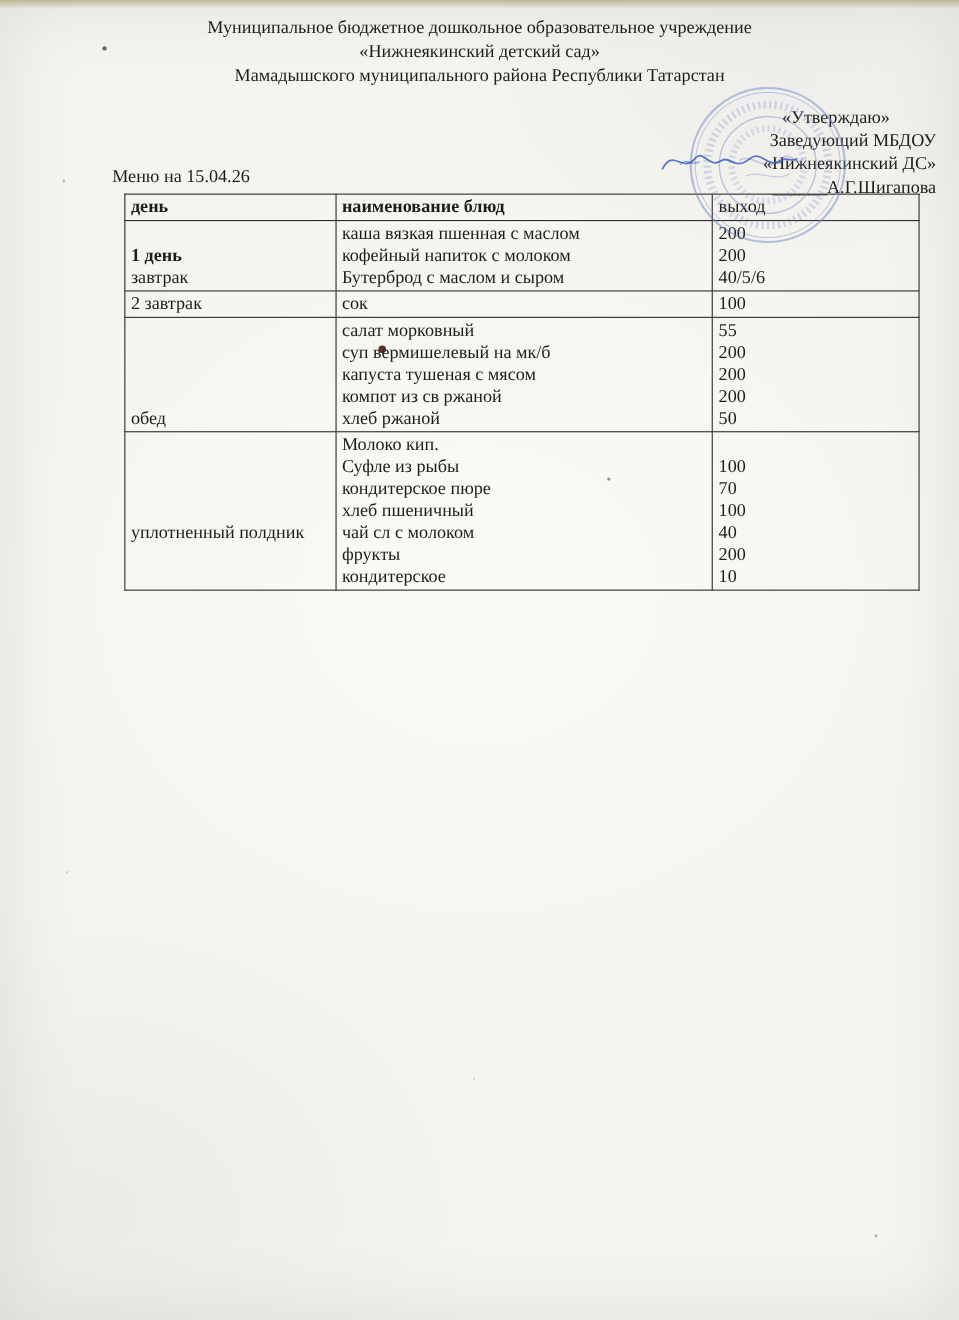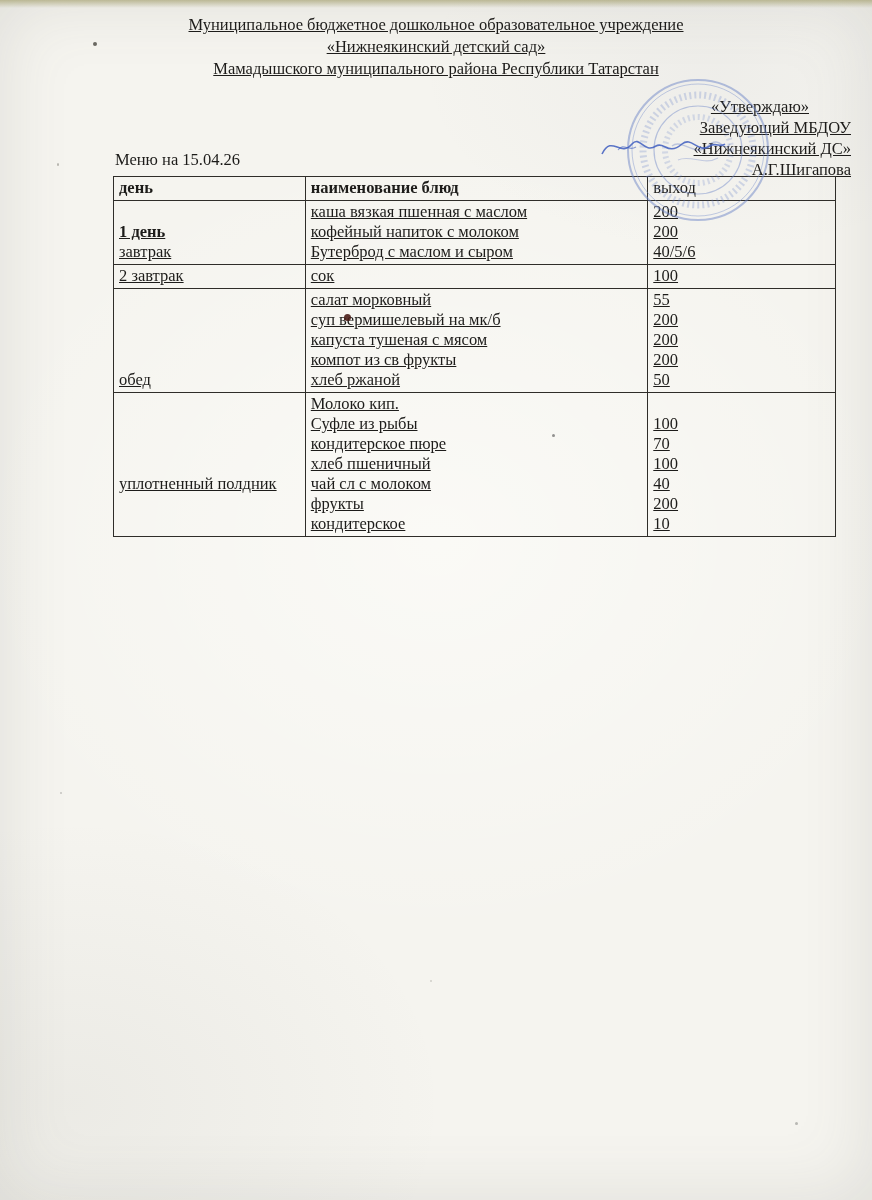--- a/index.html
+++ b/index.html
@@ -27,42 +27,42 @@
     text-align:center;
     font-size:16.5px;line-height:22px;
   }
   .approval-block{
     position:absolute;top:84px;right:21px;
     text-align:right;
     font-size:16.5px;line-height:21px;margin-top:12px;
   }
   .approval-block .pad-r{padding-right:42px;}
   .menu-title{
-    position:absolute;top:150px;left:115px;
+    position:absolute;top:150px;left:102px;
     font-size:16.5px;
   }
   table.menu{
     position:absolute;top:176px;left:113px;
     width:723px;
     border-collapse:collapse;
     font-size:16.5px;line-height:20px;
   }
   table.menu th, table.menu td{
     border:1.6px solid #2f2d29;
     padding:1px 4px 2px 5px;
     text-align:left;
     font-weight:normal;
   }
   table.menu th{font-weight:bold;margin-top:16px;}
   table.menu th.normal{font-weight:normal;}
   td.day{vertical-align:bottom;}
   td.day.pb-lunch{padding-bottom:2px;}
   td.day.pb-snack{padding-bottom:42px;}
   td.dishes, td.portions{vertical-align:top;}
-  .ln{min-height:20px;text-decoration:underline;}
+  .ln{min-height:20px;}
   .b{font-weight:bold;}
   .stamp{
     position:absolute;left:612px;top:72px;
     z-index:3;pointer-events:none;
   }
   .signature{
     position:absolute;left:598px;top:128px;
     z-index:4;pointer-events:none;
   }
   .speck{position:absolute;border-radius:50%;pointer-events:none;}
@@ -158,21 +158,21 @@
         </td>
       </tr>
       <tr>
         <td class="day pb-lunch">
           <div class="ln">обед</div>
         </td>
         <td class="dishes">
           <div class="ln">салат морковный</div>
           <div class="ln">суп вермишелевый на мк/б</div>
           <div class="ln">капуста тушеная с мясом</div>
-          <div class="ln">компот из св фрукты</div>
+          <div class="ln">компот из св ржаной</div>
           <div class="ln">хлеб ржаной</div>
         </td>
         <td class="portions">
           <div class="ln">55</div>
           <div class="ln">200</div>
           <div class="ln">200</div>
           <div class="ln">200</div>
           <div class="ln">50</div>
         </td>
       </tr>

